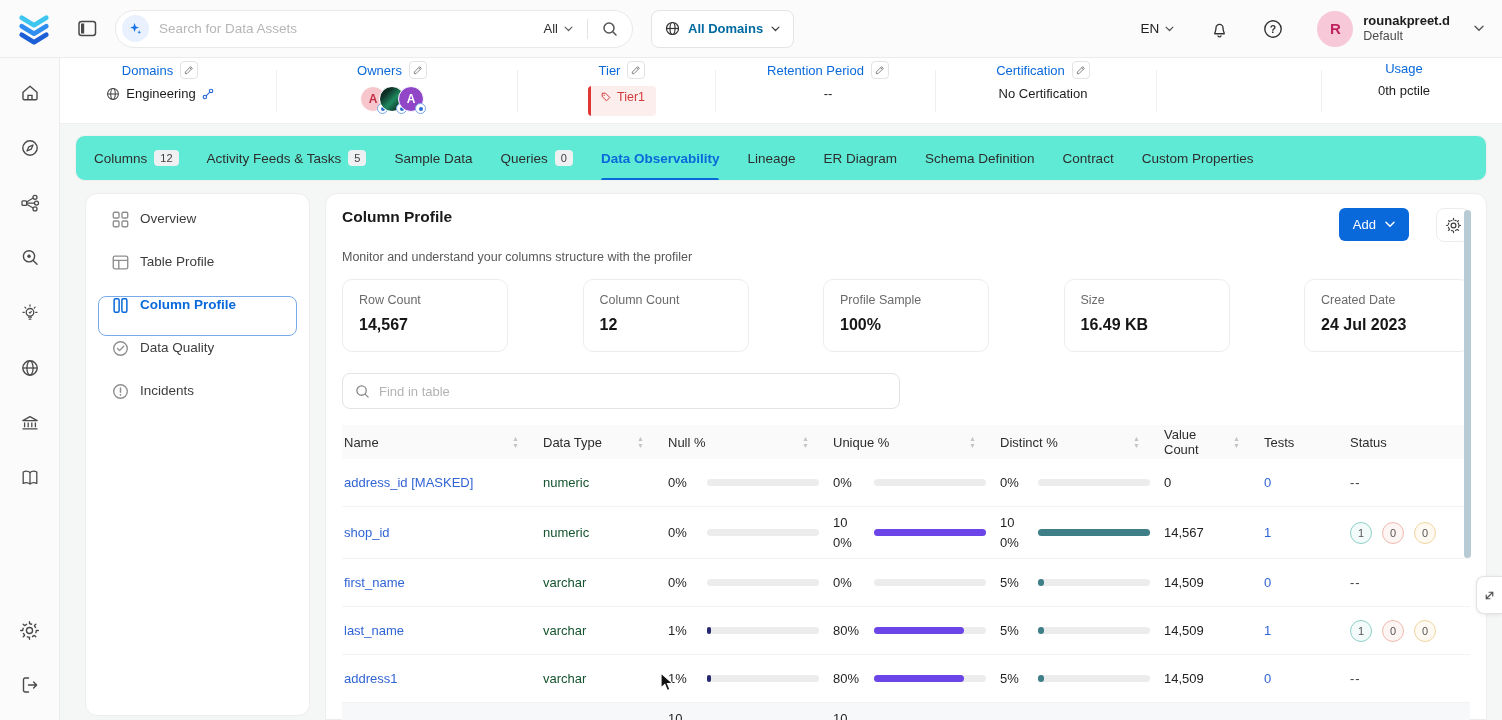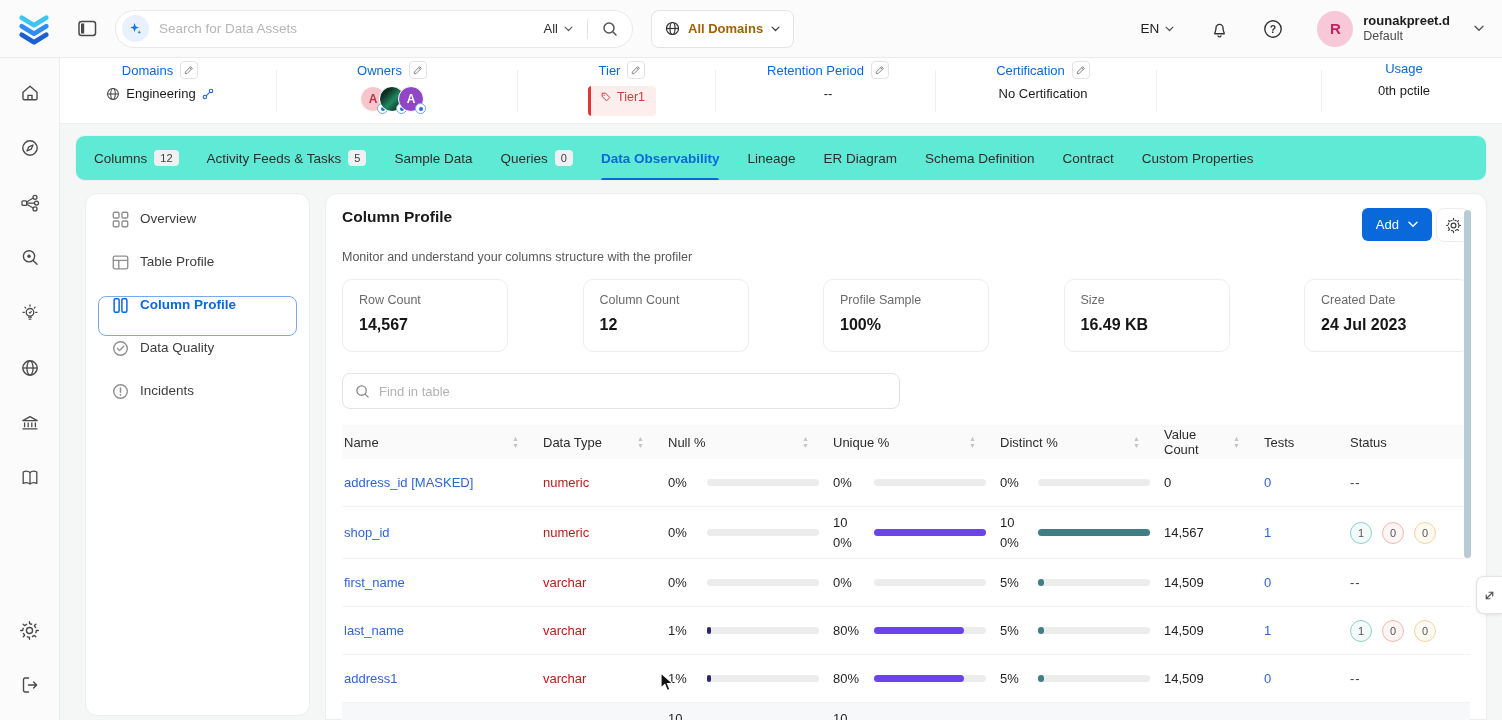--- a/index.html
+++ b/index.html
@@ -11,21 +11,21 @@
   .topbar { height:58px; background:#fbfbfb; border-bottom:1px solid #ebebeb; display:flex; align-items:center; padding:0 18px 0 14px; }
   .logo { width:40px; height:40px; display:flex; align-items:center; justify-content:center; cursor:pointer; }
   .icon-btn { background:none; border:none; cursor:pointer; display:flex; align-items:center; justify-content:center; }
   .toggle-btn { margin-left:24px; }
   .search-pill { margin-left:18px; width:518px; height:38px; background:#fff; border:1px solid #e9e9e9; border-radius:19px; display:flex; align-items:center; padding:0 14px 0 6px; }
   .sparkle { width:27px; height:27px; border-radius:50%; background:#e8f1fd; display:flex; align-items:center; justify-content:center; }
   .search-pill input { flex:1; border:none; outline:none; background:transparent; font-size:13.5px; margin-left:10px; color:#333; font-family:"Liberation Sans", sans-serif;}
   .search-pill input::placeholder { color:#b6b6b6; }
   .scope { display:flex; align-items:center; gap:6px; font-size:13px; color:#2e2e2e; cursor:pointer; }
   .pill-divider { width:1px; height:20px; background:#e4e4e4; margin:0 14px; }
-  .domains-pill { margin-left:18px; height:38px; background:#fff; border:1px solid #e4e4e4; border-radius:8px; display:flex; align-items:center; gap:8px; padding:0 13px; font-size:13px; font-weight:700; color:#a16207; cursor:pointer; font-family:"Liberation Sans", sans-serif;}
+  .domains-pill { margin-left:18px; height:38px; background:#fff; border:1px solid #e4e4e4; border-radius:8px; display:flex; align-items:center; gap:8px; padding:0 13px; font-size:13px; font-weight:700; color:#0369a1; cursor:pointer; font-family:"Liberation Sans", sans-serif;}
   .flex-spacer { flex:1; }
   .lang { display:flex; align-items:center; gap:6px; font-size:13.5px; color:#222; cursor:pointer; margin-right:36px; }
   .top-icon { margin-right:34px; cursor:pointer; display:flex; }
   .user { display:flex; align-items:center; gap:10px; cursor:pointer; }
   .user-avatar { width:36px; height:36px; border-radius:50%; background:#f7c8d8; color:#c0245e; font-size:15px; font-weight:700; display:flex; align-items:center; justify-content:center; }
   .user-meta { line-height:1.25; }
   .user-name { font-size:13px; font-weight:700; color:#1c1c1c; }
   .user-team { font-size:12.5px; color:#4c4c4c; }
   .user-chevron { margin-left:14px; }
 
@@ -67,21 +67,21 @@
   .profiler-nav { width:225px; background:#fff; border:1px solid #ededed; border-radius:12px; padding:16px 12px; align-self:stretch; margin-bottom:4px; }
   .nav-item { height:40px; border-radius:8px; display:flex; align-items:flex-start; gap:11px; padding:0 13px; font-size:13.5px; color:#3d3d3d; cursor:pointer; margin-bottom:3px; border:1px solid transparent; }
   .nav-item .nicon { display:flex; color:#8f8f8f; }
   .nav-item.active { border-color:#7aa9ea; color:var(--primary); font-weight:700; }
   .nav-item.active .nicon { color:var(--primary); }
 
   .main-card { flex:1; min-width:0; background:#fff; border:1px solid #ededed; border-radius:12px 12px 0 0; padding:14px 16px; }
   .mc-header { display:flex; justify-content:space-between; align-items:flex-start; }
   .mc-title { font-size:15.5px; font-weight:700; color:#191919; }
   .mc-subtitle { font-size:12.5px; color:#585858; margin-top:24px; }
-  .mc-actions { display:flex; gap:4px; }
+  .mc-actions { display:flex; gap:27px; }
   .add-btn { background:var(--primary); color:#fff; border:none; border-radius:6px; padding:0 14px; height:33px; font-size:13px; display:flex; align-items:center; gap:9px; cursor:pointer; font-family:"Liberation Sans", sans-serif;}
   .gear-btn { width:34px; height:34px; background:#fff; border:1px solid #ececec; border-radius:8px; display:flex; align-items:center; justify-content:center; cursor:pointer; color:#3f3f3f; }
 
   .stats-row { margin-top:15px; display:flex; justify-content:space-between; }
   .stat-card { width:166px; height:73px; border:1px solid #ededed; border-radius:10px; padding:13px 16px; }
   .stat-label { font-size:12.5px; color:#6b6b6b; }
   .stat-value { font-size:16px; font-weight:700; color:#161616; margin-top:9px; }
 
   .find-box { margin-top:21px; width:558px; height:36px; border:1px solid #e3e3e3; border-radius:8px; display:flex; align-items:center; gap:9px; padding:0 12px; }
   .find-box input { flex:1; border:none; outline:none; font-size:13px; color:#333; font-family:"Liberation Sans", sans-serif;}
@@ -90,21 +90,21 @@
   .ptable { margin-top:16px; }
   .thead, .trow { display:grid; grid-template-columns:201px 125px 165px 167px 164px 100px 86px 1fr; align-items:center; }
   .thead { background:#fafafa; min-height:34px; font-size:13px; color:#2c2c2c; }
   .th { display:flex; align-items:center; justify-content:space-between; padding-right:24px; font-weight:500; }
   .th:first-child { padding-left:2px; }
   .sort { display:flex; flex-direction:column; cursor:pointer; }
   .sort i { font-style:normal; font-size:7px; line-height:1.05; color:#c5c5c5; }
   .trow { min-height:48px; border-bottom:1px solid #f3f3f3; padding:6px 0; }
   .trow:last-child { background:#f7f8f9; border-bottom:none; }
   .cell-name { font-size:13px; color:var(--link); text-decoration:none; padding-left:2px; cursor:pointer; }
-  .cell-type { font-size:13px; color:#b91c1c; }
+  .cell-type { font-size:13px; color:#14532d; }
   .pct-cell { display:flex; align-items:center; gap:10px; padding-right:14px; }
   .pct-label { width:32px; font-size:13px; color:#1f1f1f; word-break:break-all; line-height:1.5; }
   .bar { width:112px; height:7px; border-radius:4px; background:var(--bar-track); position:relative; flex:none; }
   .bar-fill { position:absolute; left:0; top:0; bottom:0; border-radius:4px; }
   .cell-count { font-size:13px; color:#222; }
   .cell-tests { font-size:13px; color:var(--link); text-decoration:none; cursor:pointer; }
   .cell-status { display:flex; gap:10px; align-items:center; }
   .dash { font-size:13px; color:#3a3a3a; letter-spacing:1px; }
   .badge { width:22px; height:22px; border-radius:50%; display:flex; align-items:center; justify-content:center; font-size:11px; color:#565656; border:1px solid; background:#fff; }
   .badge.success { border-color:var(--status-success); background:#f3fbfa; }

